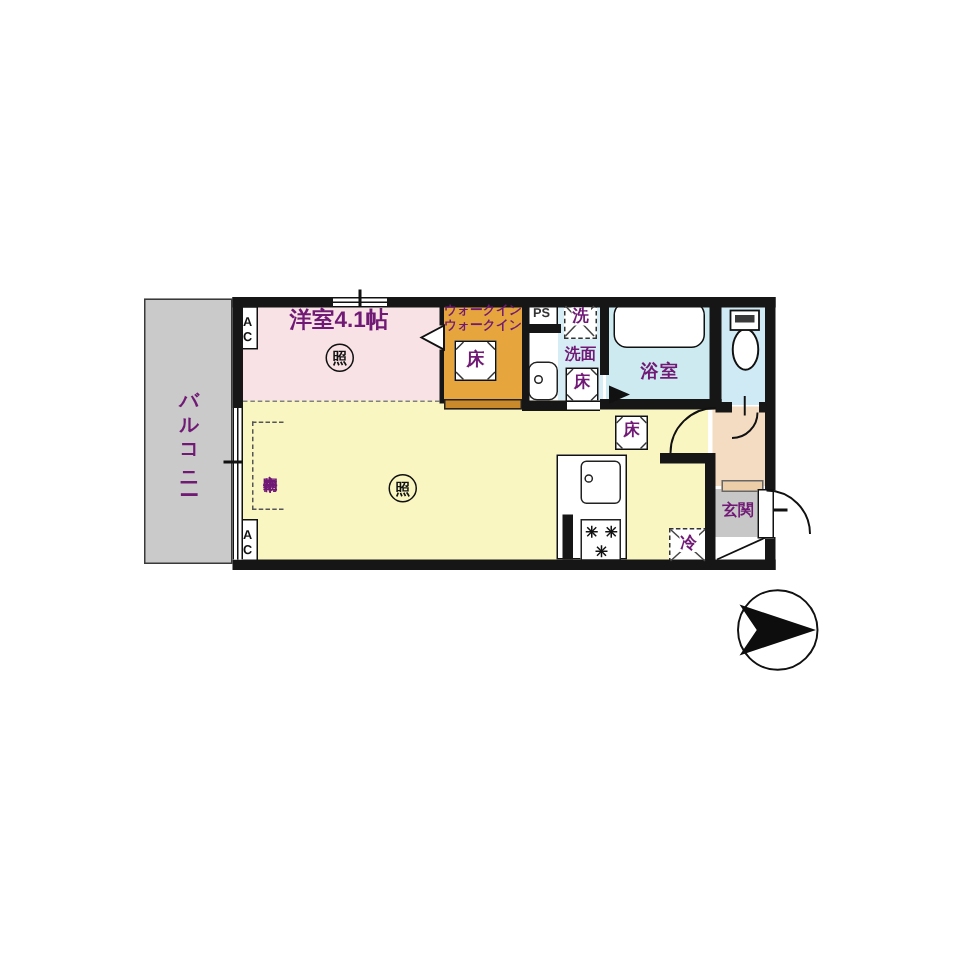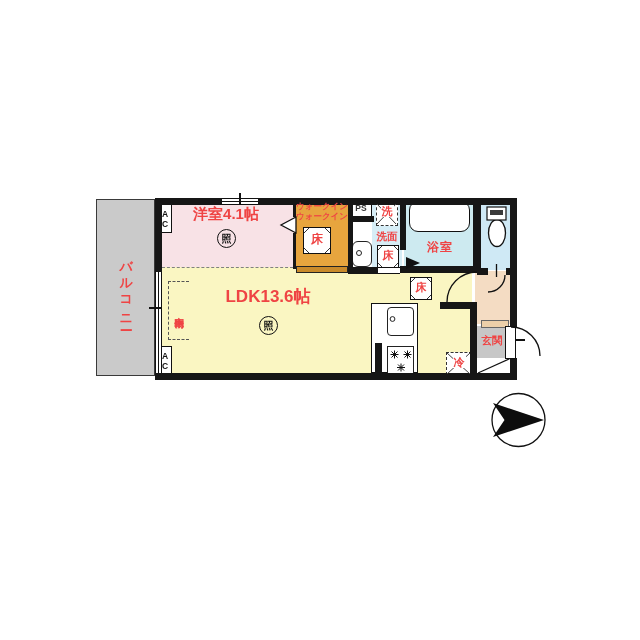--- a/index.html
+++ b/index.html
@@ -4,21 +4,21 @@
 <style>
   html,body{margin:0;padding:0;background:#fff;}
   #stage{position:relative;width:640px;height:640px;background:#fff;overflow:hidden;
          font-family:"Liberation Sans",sans-serif;color:#111;}
   #stage *{box-sizing:border-box;}
   .floor{position:absolute;z-index:1;}
   .fixture{position:absolute;z-index:2;background:#fff;}
   .wall{position:absolute;z-index:3;background:var(--wall);}
   .opening{position:absolute;z-index:4;}
   .svgov{position:absolute;left:0;top:0;z-index:5;pointer-events:none;}
-  .label{position:absolute;z-index:6;color:#ef4444;line-height:1.1;}
+  .label{position:absolute;z-index:6;color:#701a75;line-height:1.1;}
   .rtitle{font-weight:600;text-align:center;white-space:nowrap;}
   .vtext{writing-mode:vertical-rl;text-orientation:upright;}
   .light{position:absolute;z-index:6;width:19px;height:19px;border:1.2px solid #111;
          border-radius:50%;display:flex;align-items:center;justify-content:center;
          font-size:10px;font-weight:600;}
   .yuka{border:1.2px solid #111;}
   .dash{border:1.3px dashed #333;}
   .yl{text-align:center;font-weight:600;}
   .halo{background:#fff;padding:0 1px;}
   .acbox{display:flex;align-items:center;justify-content:center;border:1.3px solid #111;
@@ -178,21 +178,20 @@
   <div class="label rtitle" style="left:296px;top:202px;width:52px;font-size:8.5px;">ウォークイン</div>
   <div class="label rtitle" style="left:296px;top:212px;width:52px;font-size:8.5px;">ウォークイン</div>
   <div class="label yl" style="left:303px;top:233px;width:28px;font-size:12px;">床</div>
 
   <div class="label yl" style="left:376px;top:205px;width:22px;font-size:11px;"><span class="halo">洗</span></div>
   <div class="label rtitle" style="left:371px;top:231px;width:32px;font-size:10.5px;">洗面</div>
   <div class="label yl" style="left:377px;top:249px;width:22px;font-size:11px;">床</div>
 
   <div class="label rtitle" style="left:417px;top:241px;width:46px;font-size:12px;letter-spacing:1px;">浴室</div>
 
-  <div class="label rtitle" style="left:198px;top:288px;width:140px;font-size:17px;">LDK13.6帖</div>
   <div class="light" style="left:259px;top:316px;">
     <span>照</span>
     </div>
   <div class="label yl" style="left:410px;top:281px;width:22px;font-size:11px;">床</div>
   <div class="label yl" style="left:446px;top:356px;width:26px;font-size:11px;"><span class="halo">冷</span></div>
 
   <div class="label" style="left:168px;top:281px;width:21px;height:59px;border-left:1px dashed #555;border-top:1px dashed #555;border-bottom:1px dashed #555;display:flex;align-items:center;justify-content:center;">
     <span class="vtext" style="font-size:9.5px;letter-spacing:1px;font-weight:600;">室内物干</span>
     </div>
 

